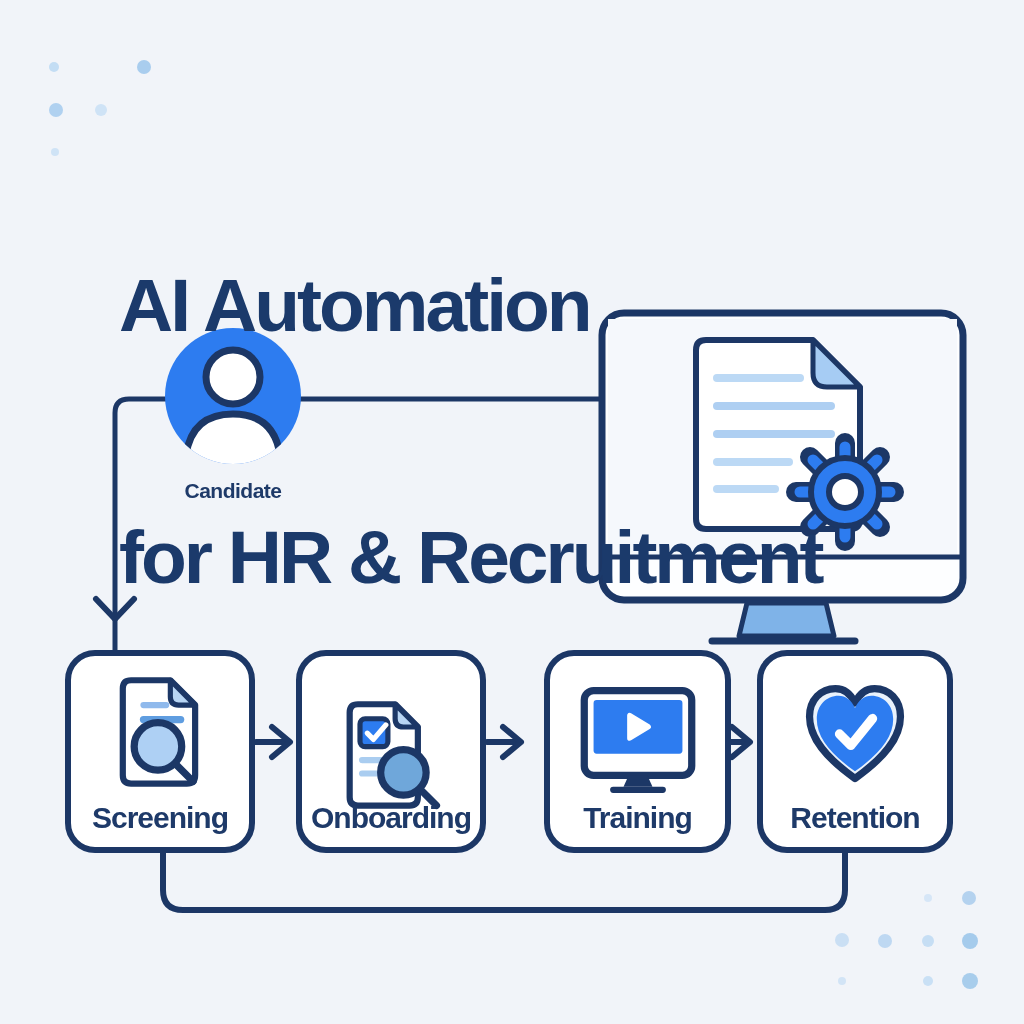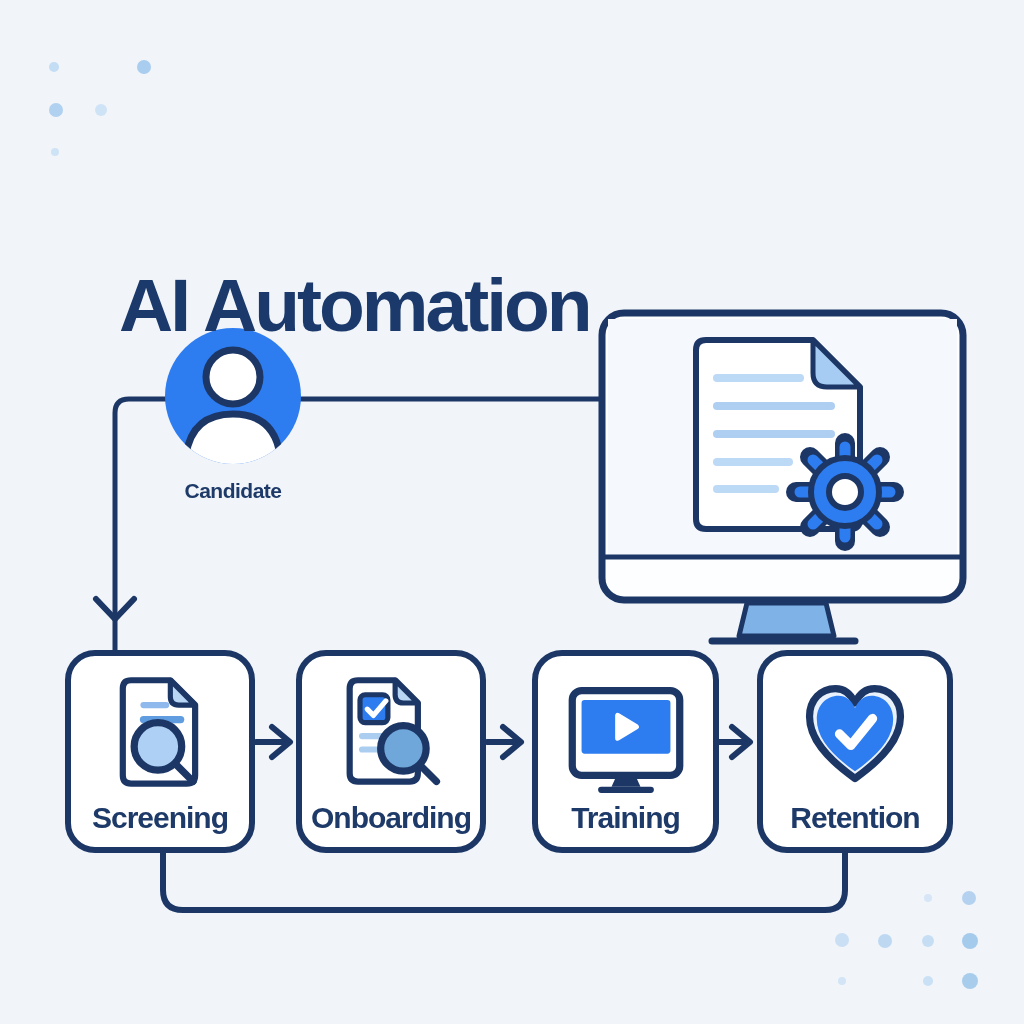--- a/index.html
+++ b/index.html
@@ -25,22 +25,22 @@
     position:absolute;top:650px;height:203px;width:190px;z-index:2;
     box-sizing:border-box;border:6px solid #1c3766;border-radius:30px;
     background:#ffffff;display:flex;flex-direction:column;align-items:center;
   }
   .step-box .icon-wrap{margin-top:12px;height:132px;display:flex;align-items:center;justify-content:center;}
   .step-label{
     position:absolute;bottom:12px;left:0;right:0;text-align:center;
     font-size:30px;font-weight:700;color:#1e3a69;letter-spacing:-1px;
   }
   #box-screening{left:65px;}
-  #box-onboarding{left:296px;}
-  #box-training{left:532px;width:187px;}
+  #box-onboarding{left:296px;justify-content:center;}
+  #box-training{left:544px;width:187px;}
   #box-retention{left:757px;width:196px;text-decoration:underline;}
 </style>
 </head>
 <body>
 
 <div class="stage">
 
   <svg class="bg-svg" width="1024" height="1024" viewBox="0 0 1024 1024">
     <defs>
       <clipPath id="avclip">
@@ -139,20 +139,21 @@
       <circle cx="233" cy="396" r="68" fill="#2d7cf0"></circle>
       <g clip-path="url(#avclip)">
         <circle cx="233" cy="377" r="27" fill="#ffffff" stroke="#1c3766" stroke-width="7"></circle>
         <path d="M186,472 V455 Q192,414 233,414 Q274,414 280,455 V472 Z" fill="#ffffff" stroke="#1c3766" stroke-width="7" stroke-linejoin="round"></path>
       </g>
     </g>
   </svg>
 
   <div class="title">
     <div>AI Automation</div>
+    <div>for HR &amp; Recruitment</div>
   </div>
 
   <div class="candidate-label">Candidate</div>
 
   <div class="step-box" id="box-screening">
     <div class="icon-wrap">
       <svg viewBox="0 0 120 120" width="124" height="124">
         <path d="M32,8 H70 L94,32 V100 Q94,108 86,108 H32 Q24,108 24,100 V16 Q24,8 32,8 Z" fill="#ffffff" stroke="#1c3766" stroke-width="6" stroke-linejoin="round"></path>
         <path d="M70,8 L94,32 H78 Q70,32 70,24 Z" fill="#b9d6f4" stroke="#1c3766" stroke-width="5" stroke-linejoin="round"></path>
         <line x1="44" y1="32" x2="66" y2="32" stroke="#8fb9ec" stroke-width="6" stroke-linecap="round"></line>

